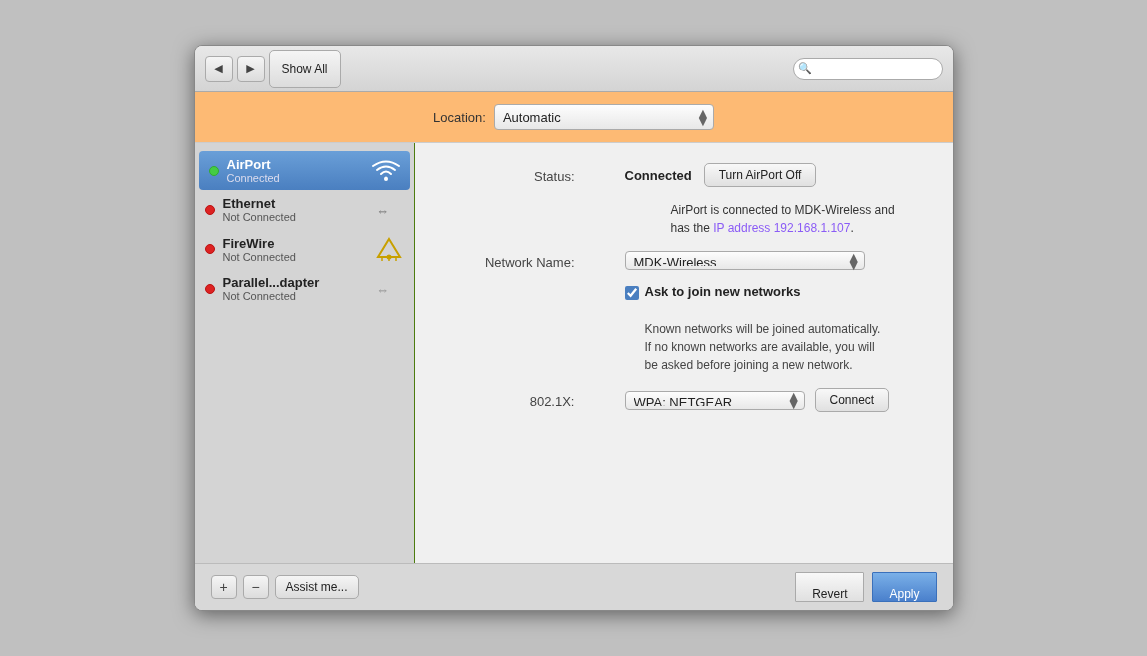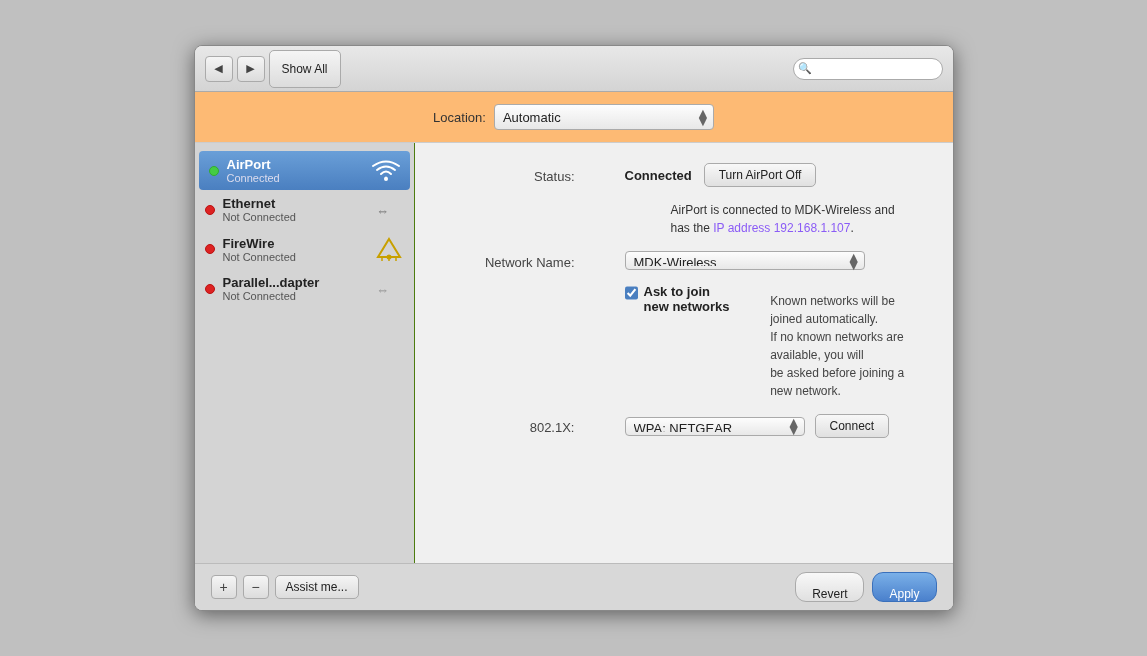--- a/index.html
+++ b/index.html
@@ -357,21 +357,21 @@
       color: #222;
       height: 24px;
     }
     .bottom-right {
       display: flex;
       gap: 8px;
     }
     .action-button {
       background: linear-gradient(to bottom, #f8f8f8, #e0e0e0);
       border: 1px solid #aaa;
-      border-radius: 11px;
+      border-radius: 1px;
       padding: 14px 16px;
       font-size: 12px;
       cursor: pointer;
       color: #222;
       height: 24px;
     }
     .action-button.primary {
       background: linear-gradient(to bottom, #7ab0e8, #4a80cc);
       color: white;
       border-color: #3a70bb;
@@ -498,21 +498,21 @@
               <option>Other...</option>
               <option>Join Other Network...</option>
             </select>
             <span class="select-arrow">▲<br>▼</span>
           </div>
         </div>
       </div>
 
       <div class="detail-row">
         <span class="detail-label"></span>
-        <div class="detail-value" style="flex-direction: row; align-items: flex-start;">
+        <div class="detail-value" style="flex-direction: column; align-items: flex-start;">
           <div class="checkbox-row">
             <input type="checkbox" checked="" style="">
             <span class="checkbox-label">Ask to join new networks</span>
           </div>
           <div class="checkbox-desc" style="margin-left: 20px;">
             Known networks will be joined automatically.<br>
             If no known networks are available, you will<br>
             be asked before joining a new network.
           </div>
         </div>

